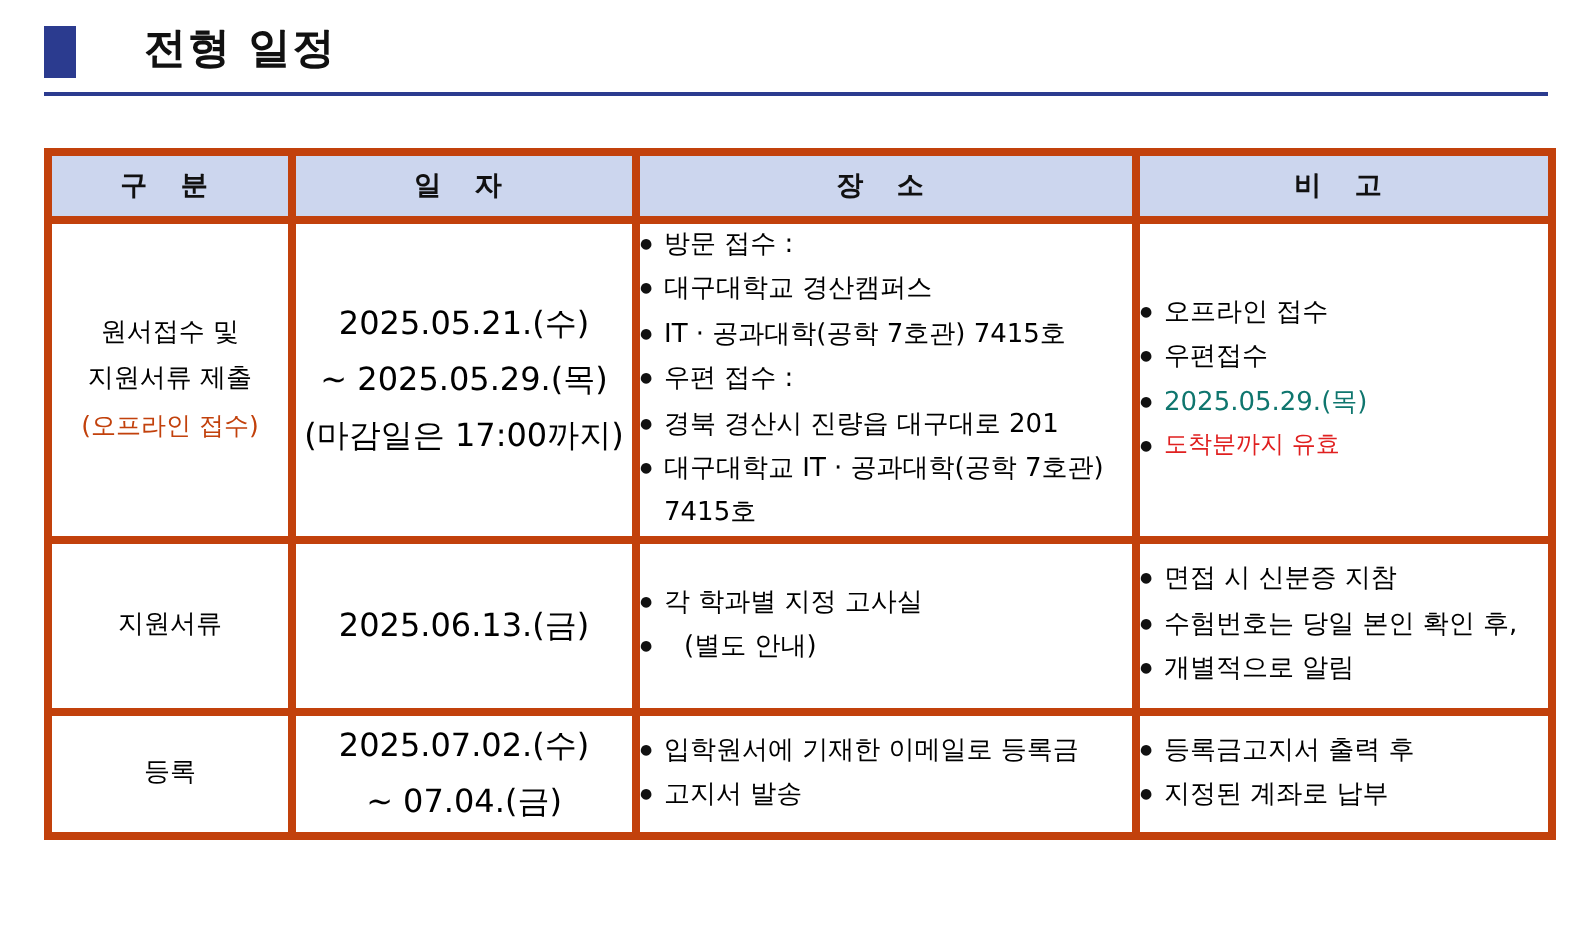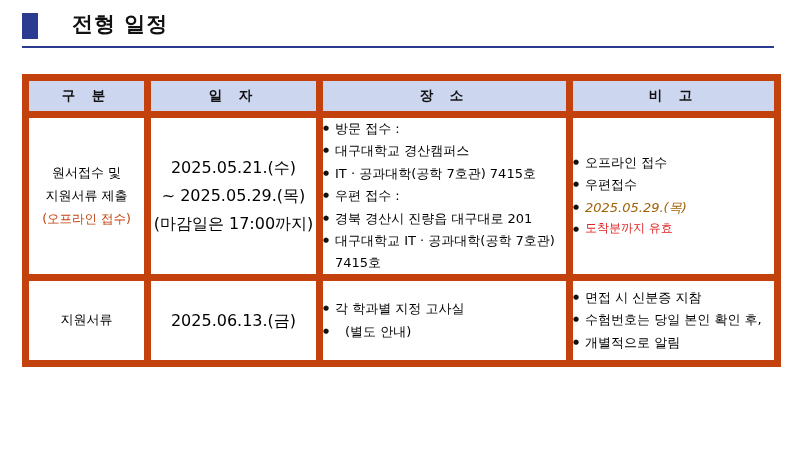--- a/index.html
+++ b/index.html
@@ -62,21 +62,21 @@
     top: 74px;
     width: 752px;
   }
   table.schedule {
     border-collapse: collapse;
     width: 752px;
     table-layout: fixed;
   }
   table.schedule th,
   table.schedule td {
-    border: 7px solid #c2410c;
+    border: 4px solid #c2410c;
     vertical-align: middle;
     padding: 0;
   }
   table.schedule thead th {
     background: #ccd6ee;
     height: 30px;
     font-size: 13.5px;
     font-weight: bold;
     letter-spacing: 6px;
     text-align: center;
@@ -100,22 +100,21 @@
   td.place, td.note {
     font-size: 13px;
     line-height: 1.65;
     padding: 6px 8px 6px 10px;
   }
   .sub-offline {
     color: #c2410c;
     font-size: 12.5px;
   }
   .note-blue {
-    color: #a16207;
-    font-style: italic;
+    color: #0f766e;
   }
   .note-red {
     color: #e02020;
     font-size: 12px;
   }
 
   ul.bullets {
     list-style: none;
     margin: 0;
     padding: 0;
@@ -222,17 +221,38 @@
           <td class="note">
             <ul class="bullets">
               <li>면접 시 신분증 지참</li>
               <li>수험번호는 당일 본인 확인 후,</li>
               <li class="nob">개별적으로 알림</li>
             </ul>
           </td>
         </tr>
 
 
+        <tr class="r4">
+          <td class="cat">
+            <span class="plain-line">등록</span>
+          </td>
+          <td class="date">
+            <span class="plain-line">2025.07.02.(수)</span>
+            <span class="plain-line">~ 07.04.(금)</span>
+          </td>
+          <td class="place">
+            <ul class="bullets">
+              <li>입학원서에 기재한 이메일로 등록금</li>
+              <li class="nob">고지서 발송</li>
+            </ul>
+          </td>
+          <td class="note">
+            <ul class="bullets">
+              <li>등록금고지서 출력 후</li>
+              <li class="nob">지정된 계좌로 납부</li>
+            </ul>
+          </td>
+        </tr>
       </tbody>
     </table>
   </div>
 
 </div>
 
 </body></html>

